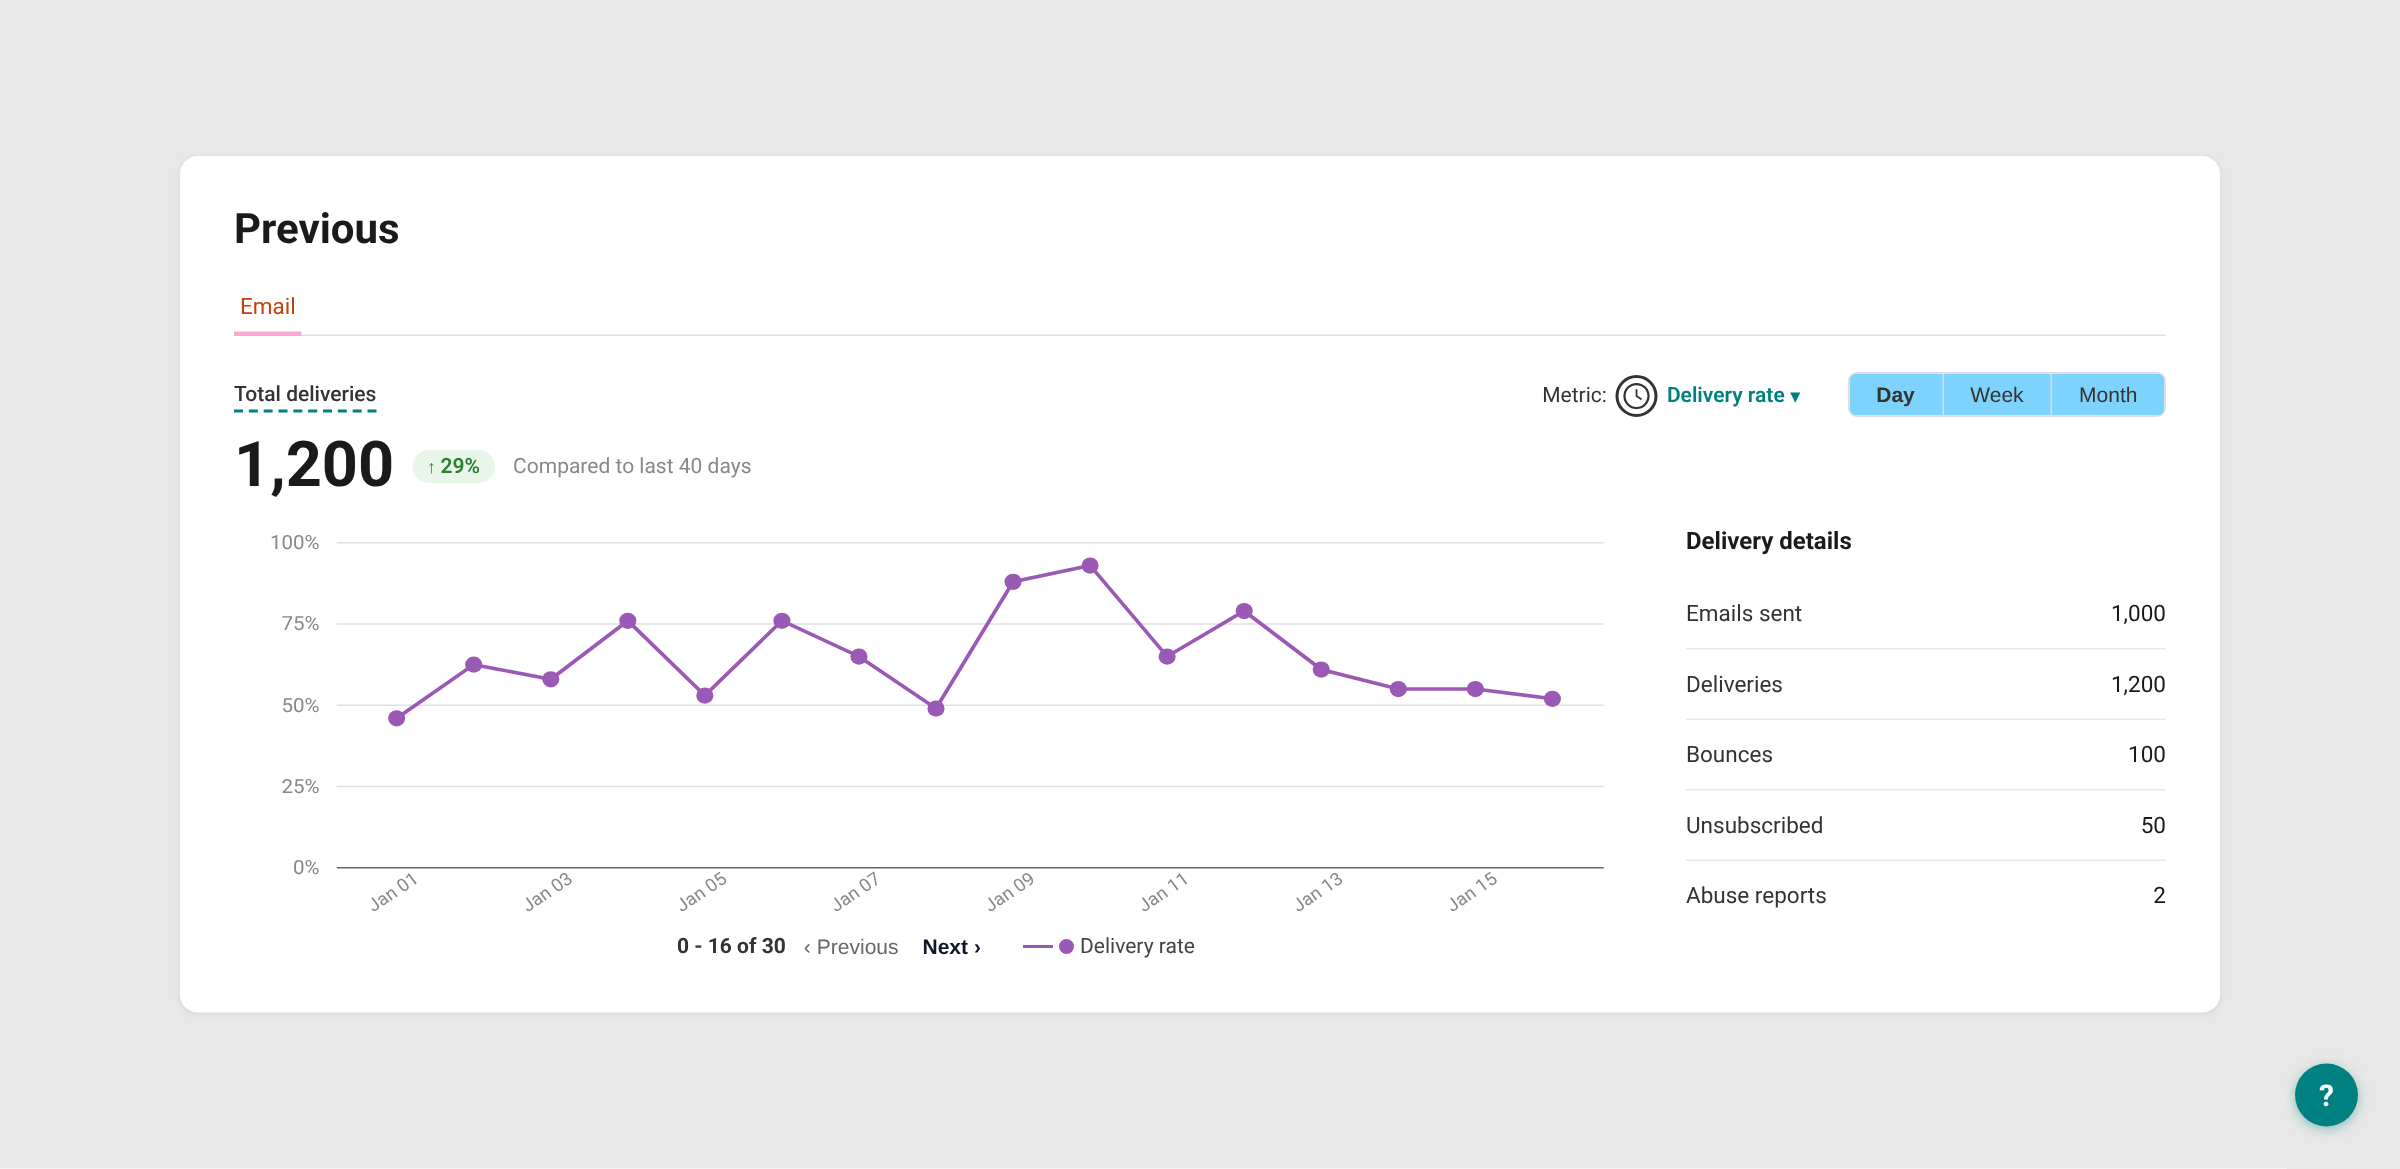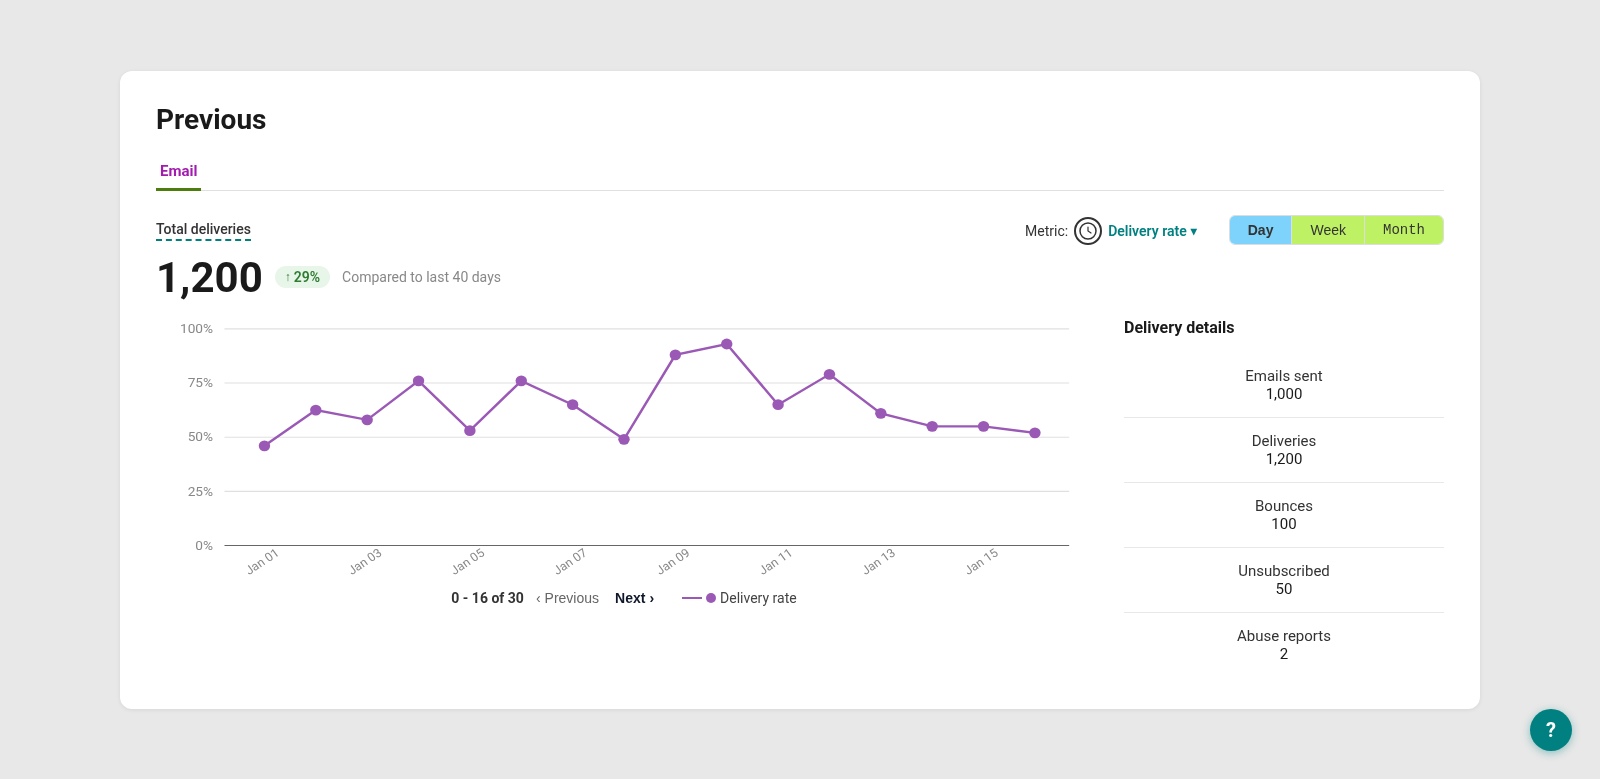--- a/index.html
+++ b/index.html
@@ -34,23 +34,23 @@
     .tab {
       padding: 8px 4px;
       margin-right: 24px;
       font-size: 15px;
       cursor: pointer;
       color: #888;
       border-bottom: 3px solid transparent;
       margin-bottom: -1px;
     }
     .tab.active {
-      color: #a21caf;
-      border-bottom: 3px solid #4d7c0f;
-      font-weight: 700;
+      color: #c2410c;
+      border-bottom: 3px solid #f9a8d4;
+      font-weight: 400;
     }
     .main-content {
       display: flex;
       gap: 32px;
     }
     .left-panel {
       flex: 1;
       min-width: 0;
     }
     .right-panel {
@@ -108,26 +108,26 @@
     .time-toggle {
       display: flex;
       border: 1px solid #ddd;
       border-radius: 6px;
       overflow: hidden;
     }
     .time-btn {
       padding: 6px 18px;
       font-size: 14px;
       cursor: pointer;
-      background: #bef264;
+      background: #7dd3fc;
       border: none;
       color: #333;
       border-right: 1px solid #ddd;
     }
-    .time-btn:last-child { border-right: none; font-family: Liberation Mono, monospace; }
+    .time-btn:last-child { border-right: none; }
     .time-btn.active {
       background: #7dd3fc;
       font-weight: 600;
     }
     .total-row {
       display: flex;
       align-items: center;
       gap: 12px;
       margin-bottom: 16px;
     }
@@ -221,21 +221,20 @@
       margin-bottom: 16px;
     }
     .detail-row {
       display: flex;
       align-items: center;
       justify-content: space-between;
       padding: 14px 0;
       border-bottom: 1px solid #e8e8e8;
       font-size: 15px;
       color: #333;
-      flex-direction: column;
     }
     .detail-row:last-child { border-bottom: none; }
     .detail-value {
       font-weight: 400;
       color: #1a1a1a;
     }
     
     .help-btn {
       position: fixed;
       bottom: 28px;

